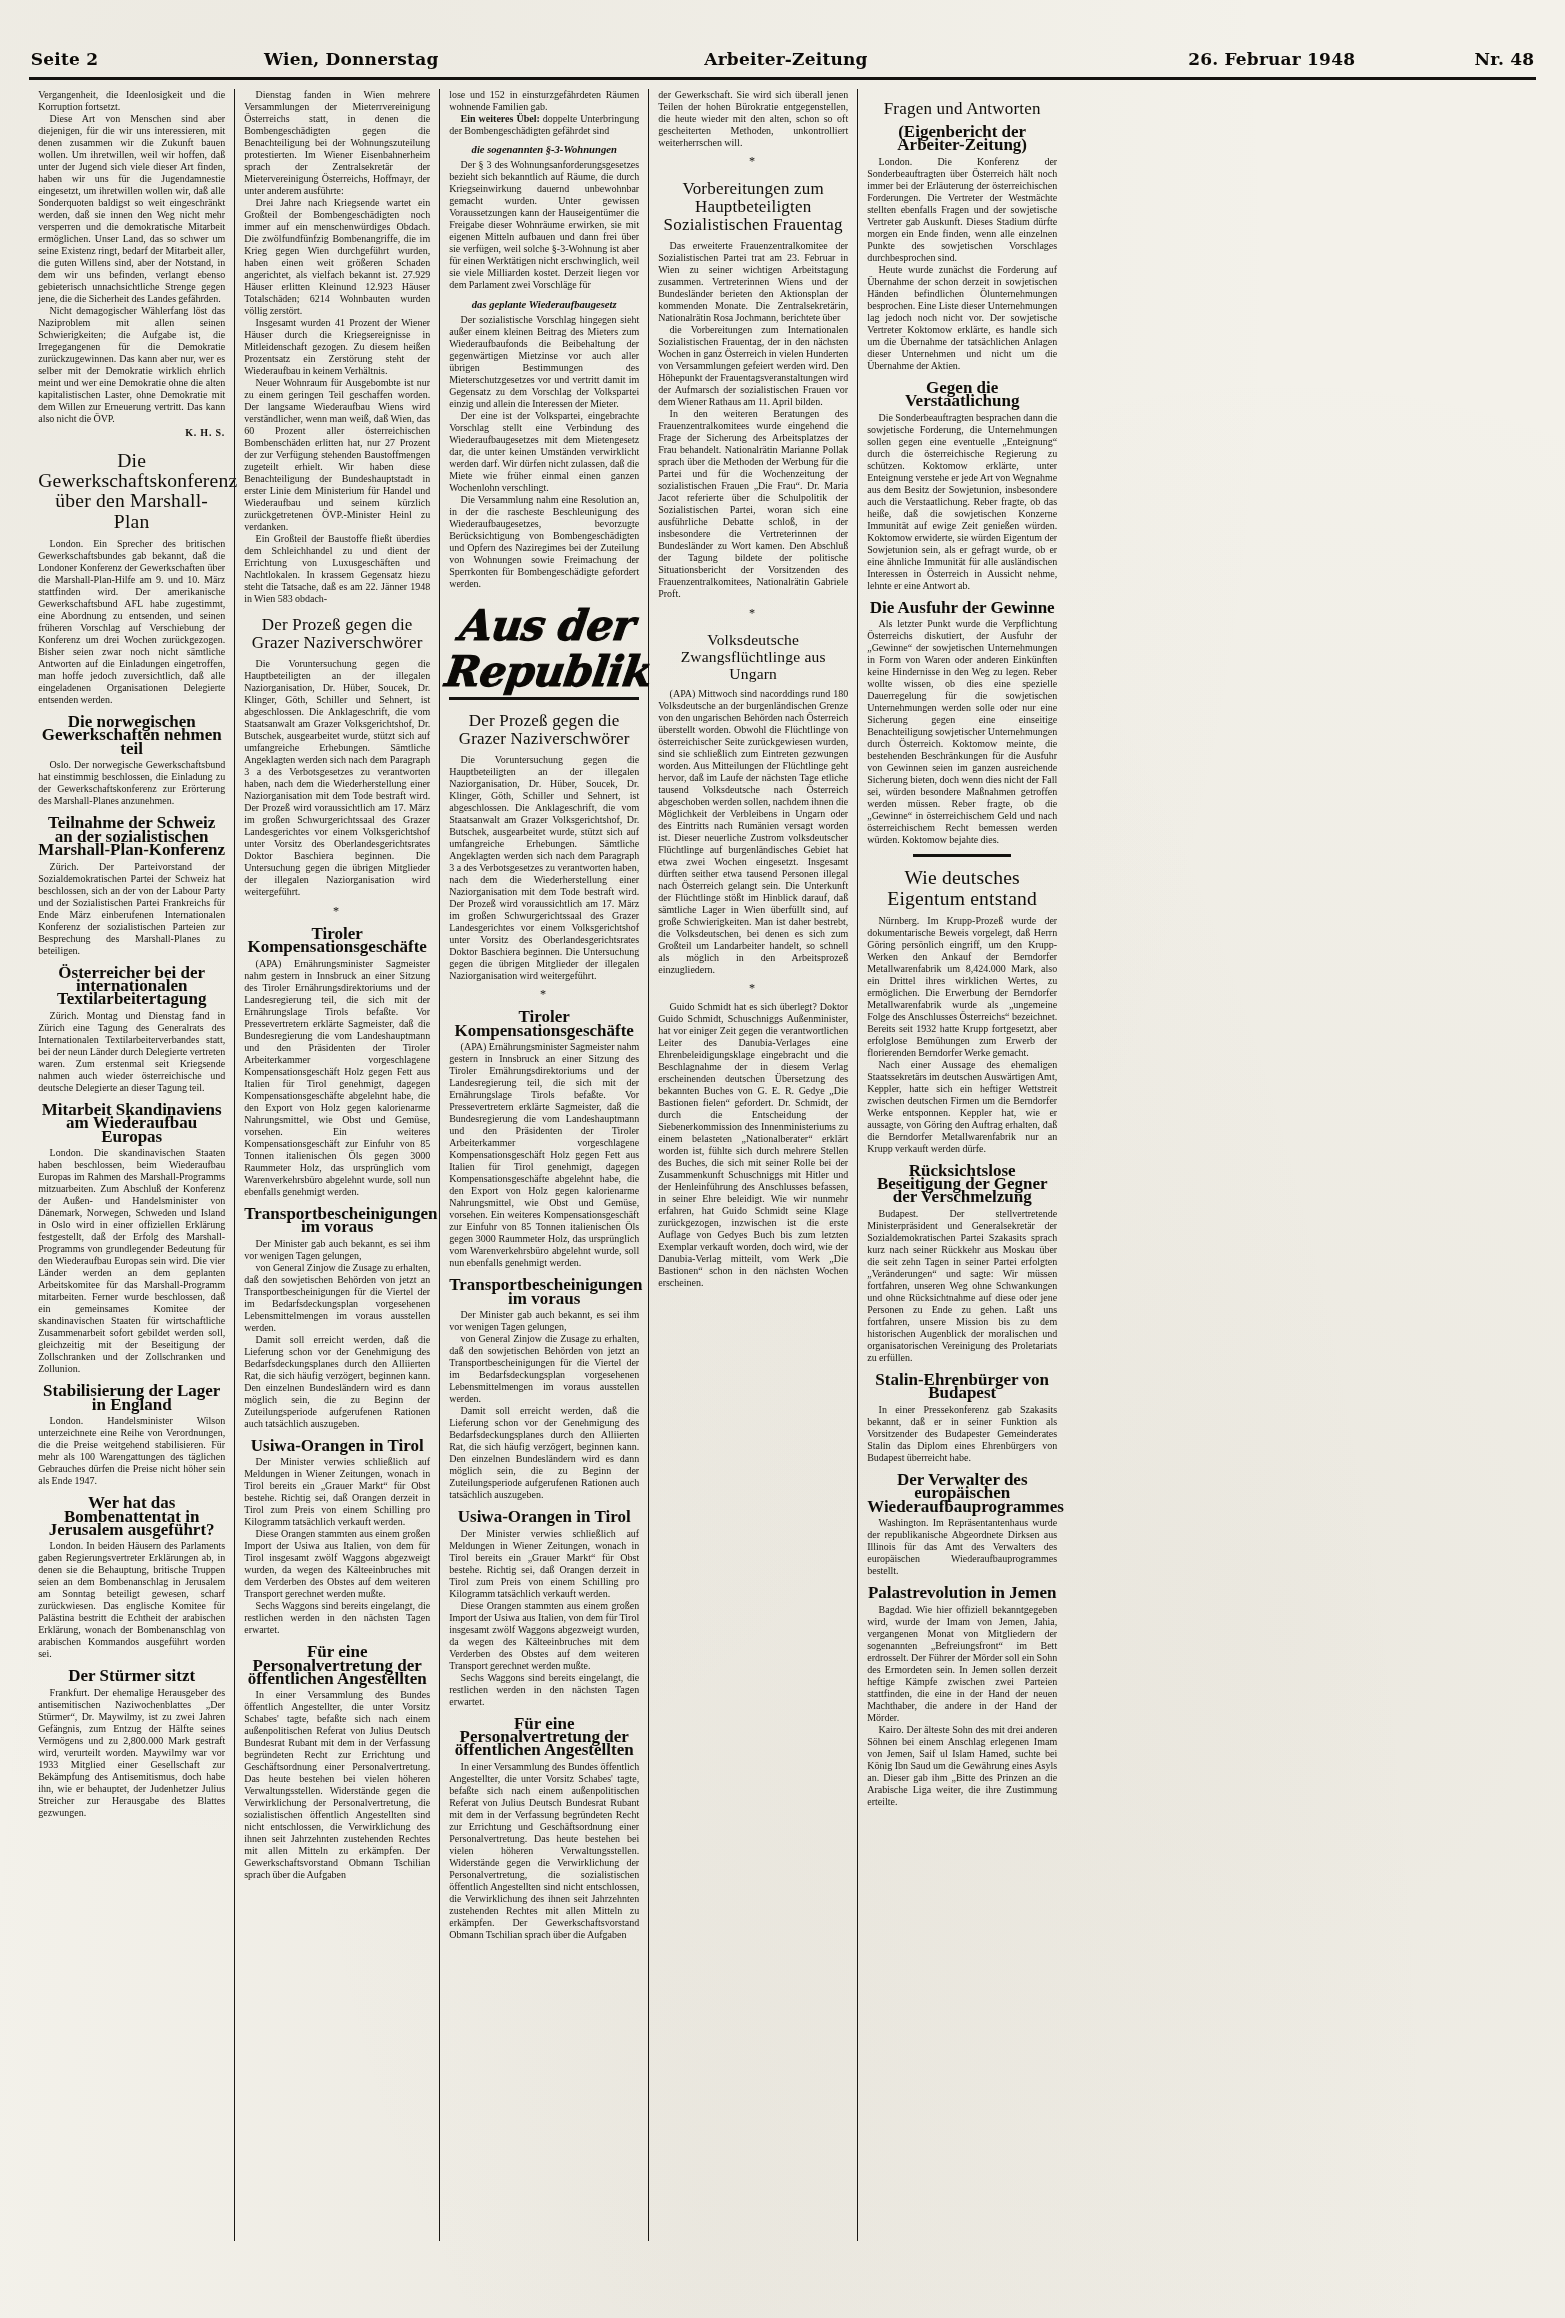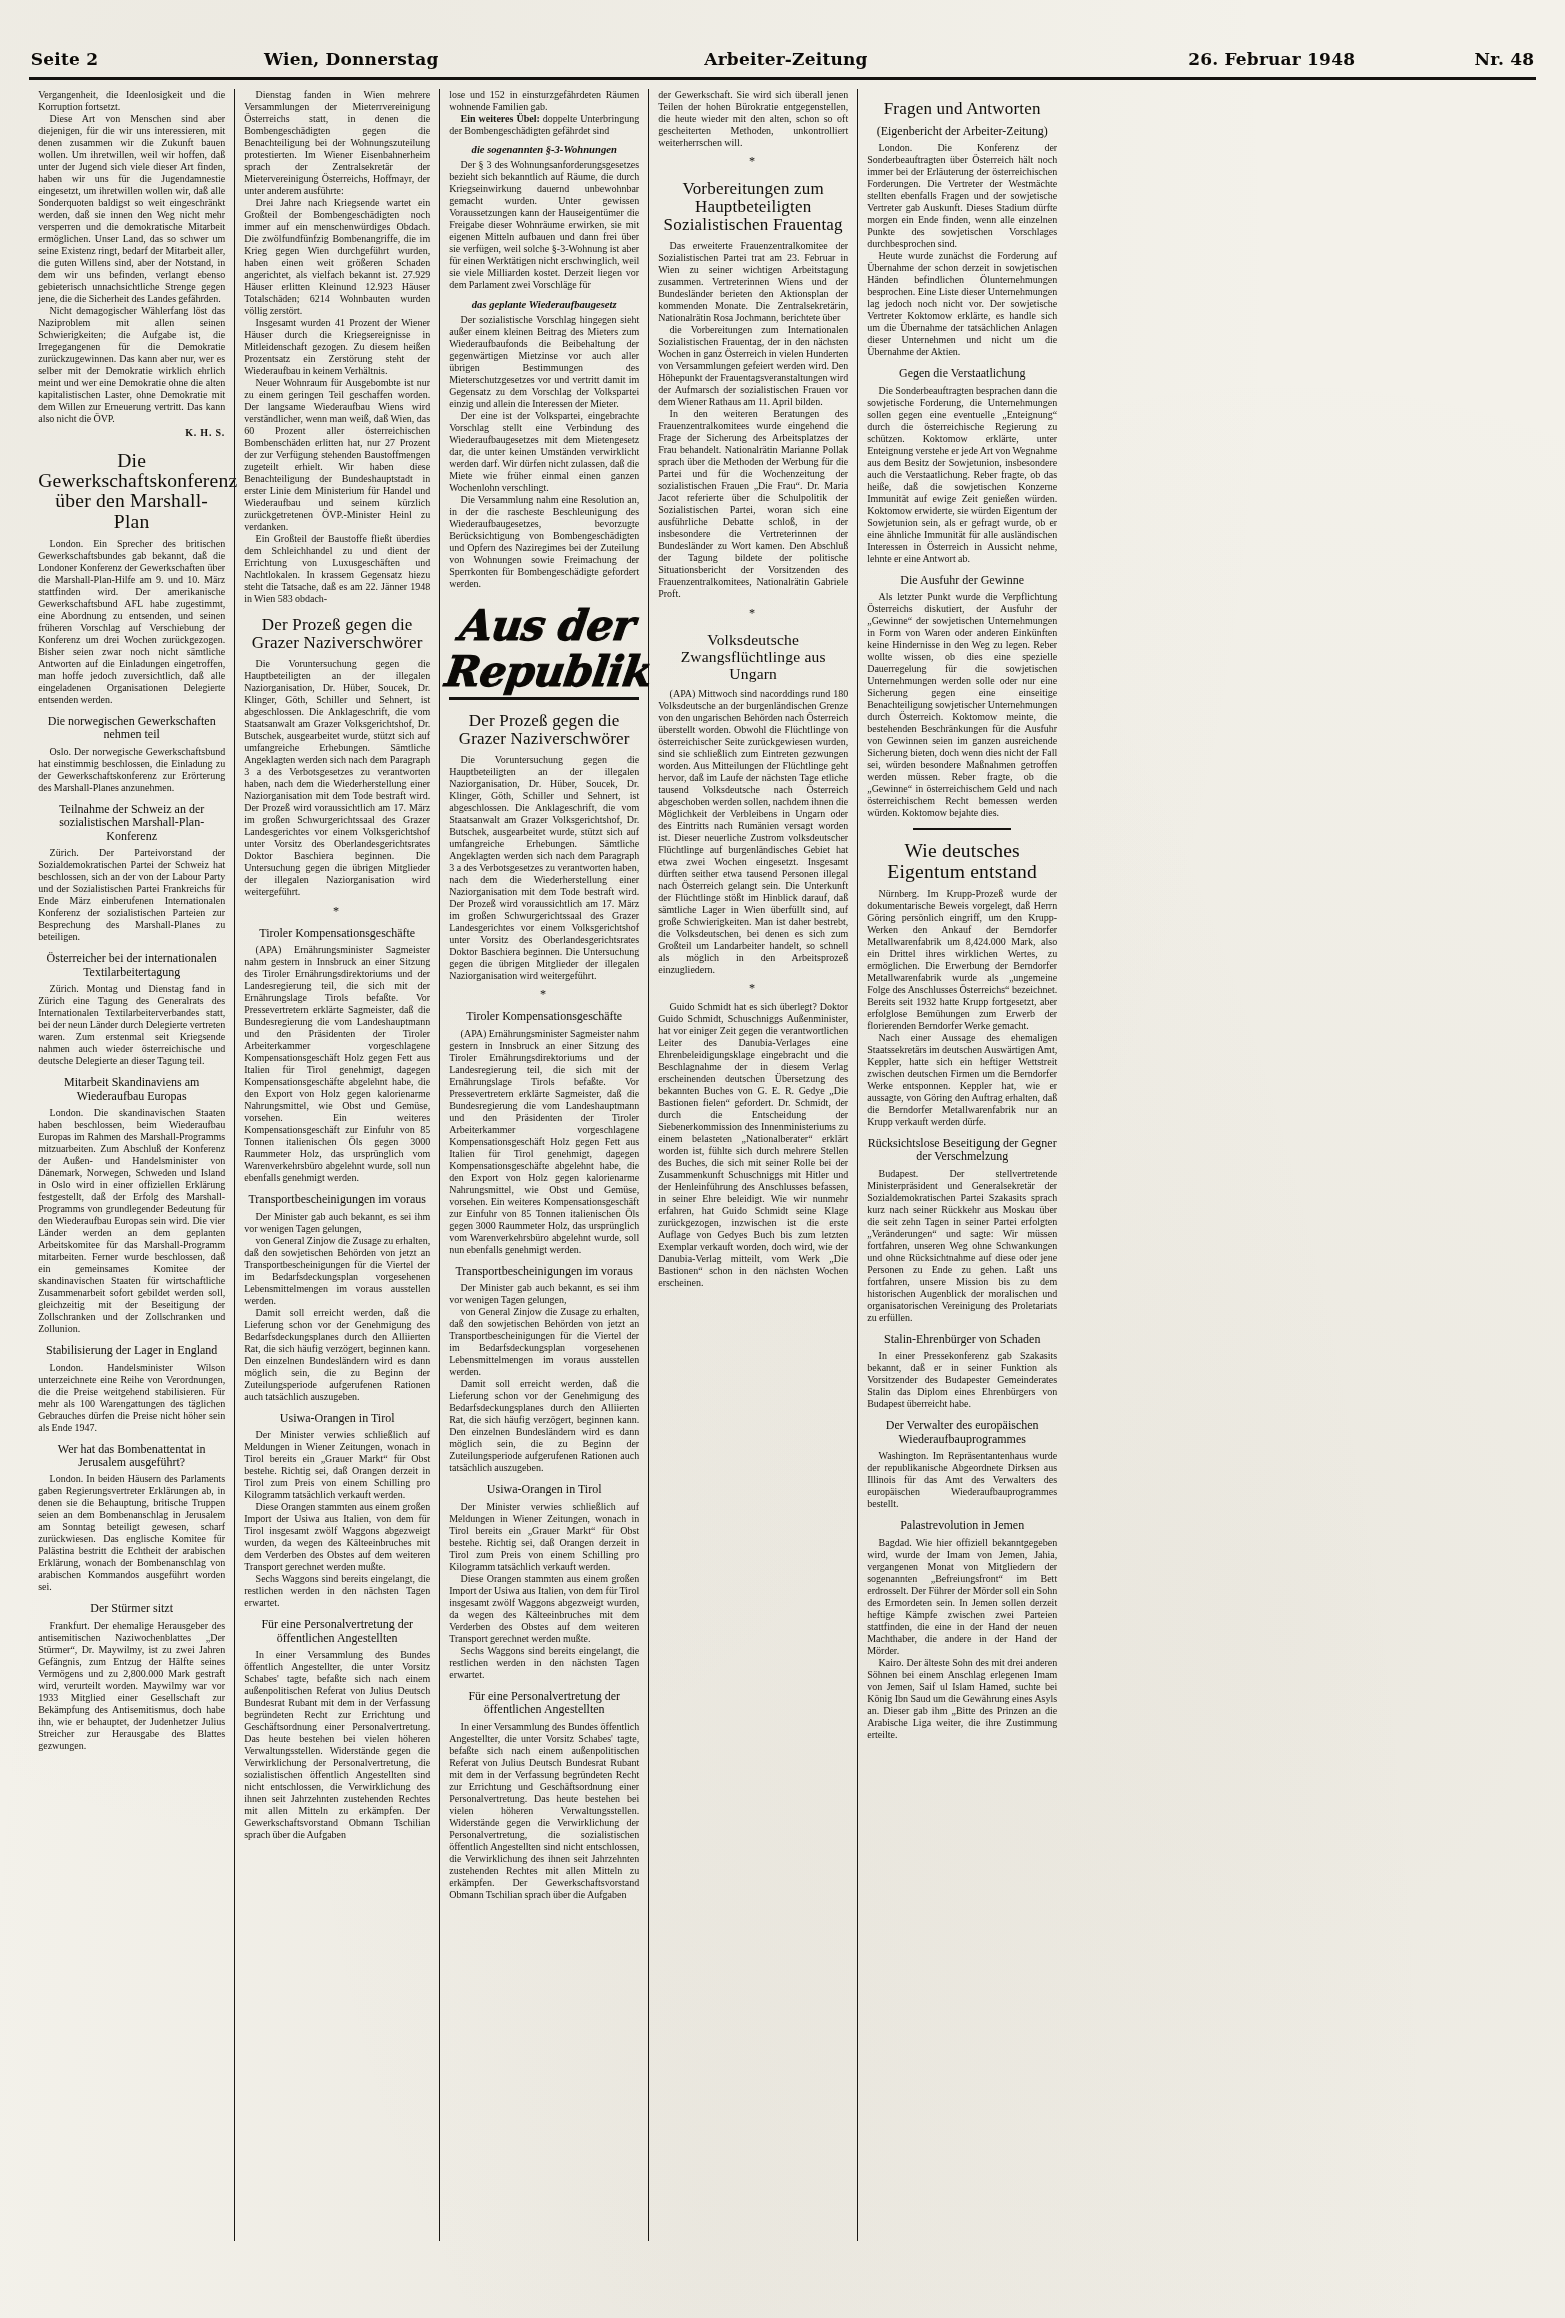--- a/index.html
+++ b/index.html
@@ -103,22 +103,22 @@
     text-align:center;
     letter-spacing:0.2px;
     color:#100e0a;
   }
   h2.hl.sm{font-size:17px;line-height:18.3px;}
   h2.hl.xs{font-size:15.5px;line-height:17px;}
 
   h3.sub{
     margin:9px 0 4.1px 0;
     font-family:"Liberation Serif", serif;
-    font-weight:400;
-    font-size:12px;
+    font-weight:700;
+    font-size:17px;
     line-height:13.4px;
     text-align:center;
     color:#100e0a;
   }
   h3.sub.tight{margin-top:6.5px;}
 
   h4.kicker{
     margin:7.3px 0 3.3px 0;
     font-weight:700;
     font-size:10.6px;
@@ -328,21 +328,21 @@
 
       <div class="rule-short"></div>
 
       <h2 class="hl">Wie deutsches Eigentum entstand</h2>
       <p class="body ind">Nürnberg. Im Krupp-Prozeß wurde der dokumentarische Beweis vorgelegt, daß Herrn Göring persönlich eingriff, um den Krupp-Werken den Ankauf der Berndorfer Metallwarenfabrik um 8,424.000 Mark, also ein Drittel ihres wirklichen Wertes, zu ermöglichen. Die Erwerbung der Berndorfer Metallwarenfabrik wurde als „ungemeine Folge des Anschlusses Österreichs“ bezeichnet. Bereits seit 1932 hatte Krupp fortgesetzt, aber erfolglose Bemühungen zum Erwerb der florierenden Berndorfer Werke gemacht.</p>
       <p class="body ind">Nach einer Aussage des ehemaligen Staatssekretärs im deutschen Auswärtigen Amt, Keppler, hatte sich ein heftiger Wettstreit zwischen deutschen Firmen um die Berndorfer Werke entsponnen. Keppler hat, wie er aussagte, von Göring den Auftrag erhalten, daß die Berndorfer Metallwarenfabrik nur an Krupp verkauft werden dürfe.</p>
 
       <h3 class="sub">Rücksichtslose Beseitigung der Gegner der Verschmelzung</h3>
       <p class="body ind">Budapest. Der stellvertretende Ministerpräsident und Generalsekretär der Sozialdemokratischen Partei Szakasits sprach kurz nach seiner Rückkehr aus Moskau über die seit zehn Tagen in seiner Partei erfolgten „Veränderungen“ und sagte: Wir müssen fortfahren, unseren Weg ohne Schwankungen und ohne Rücksichtnahme auf diese oder jene Personen zu Ende zu gehen. Laßt uns fortfahren, unsere Mission bis zu dem historischen Augenblick der moralischen und organisatorischen Vereinigung des Proletariats zu erfüllen.</p>
 
-      <h3 class="sub">Stalin-Ehrenbürger von Schaden</h3>
+      <h3 class="sub">Stalin-Ehrenbürger von Budapest</h3>
       <p class="body ind">In einer Pressekonferenz gab Szakasits bekannt, daß er in seiner Funktion als Vorsitzender des Budapester Gemeinderates Stalin das Diplom eines Ehrenbürgers von Budapest überreicht habe.</p>
 
       <h3 class="sub">Der Verwalter des europäischen Wiederaufbauprogrammes</h3>
       <p class="body ind">Washington. Im Repräsentantenhaus wurde der republikanische Abgeordnete Dirksen aus Illinois für das Amt des Verwalters des europäischen Wiederaufbauprogrammes bestellt.</p>
 
       <h3 class="sub">Palastrevolution in Jemen</h3>
       <p class="body ind">Bagdad. Wie hier offiziell bekanntgegeben wird, wurde der Imam von Jemen, Jahia, vergangenen Monat von Mitgliedern der sogenannten „Befreiungsfront“ im Bett erdrosselt. Der Führer der Mörder soll ein Sohn des Ermordeten sein. In Jemen sollen derzeit heftige Kämpfe zwischen zwei Parteien stattfinden, die eine in der Hand der neuen Machthaber, die andere in der Hand der Mörder.</p>
       <p class="body ind">Kairo. Der älteste Sohn des mit drei anderen Söhnen bei einem Anschlag erlegenen Imam von Jemen, Saif ul Islam Hamed, suchte bei König Ibn Saud um die Gewährung eines Asyls an. Dieser gab ihm „Bitte des Prinzen an die Arabische Liga weiter, die ihre Zustimmung erteilte.</p>
     </div>
 

